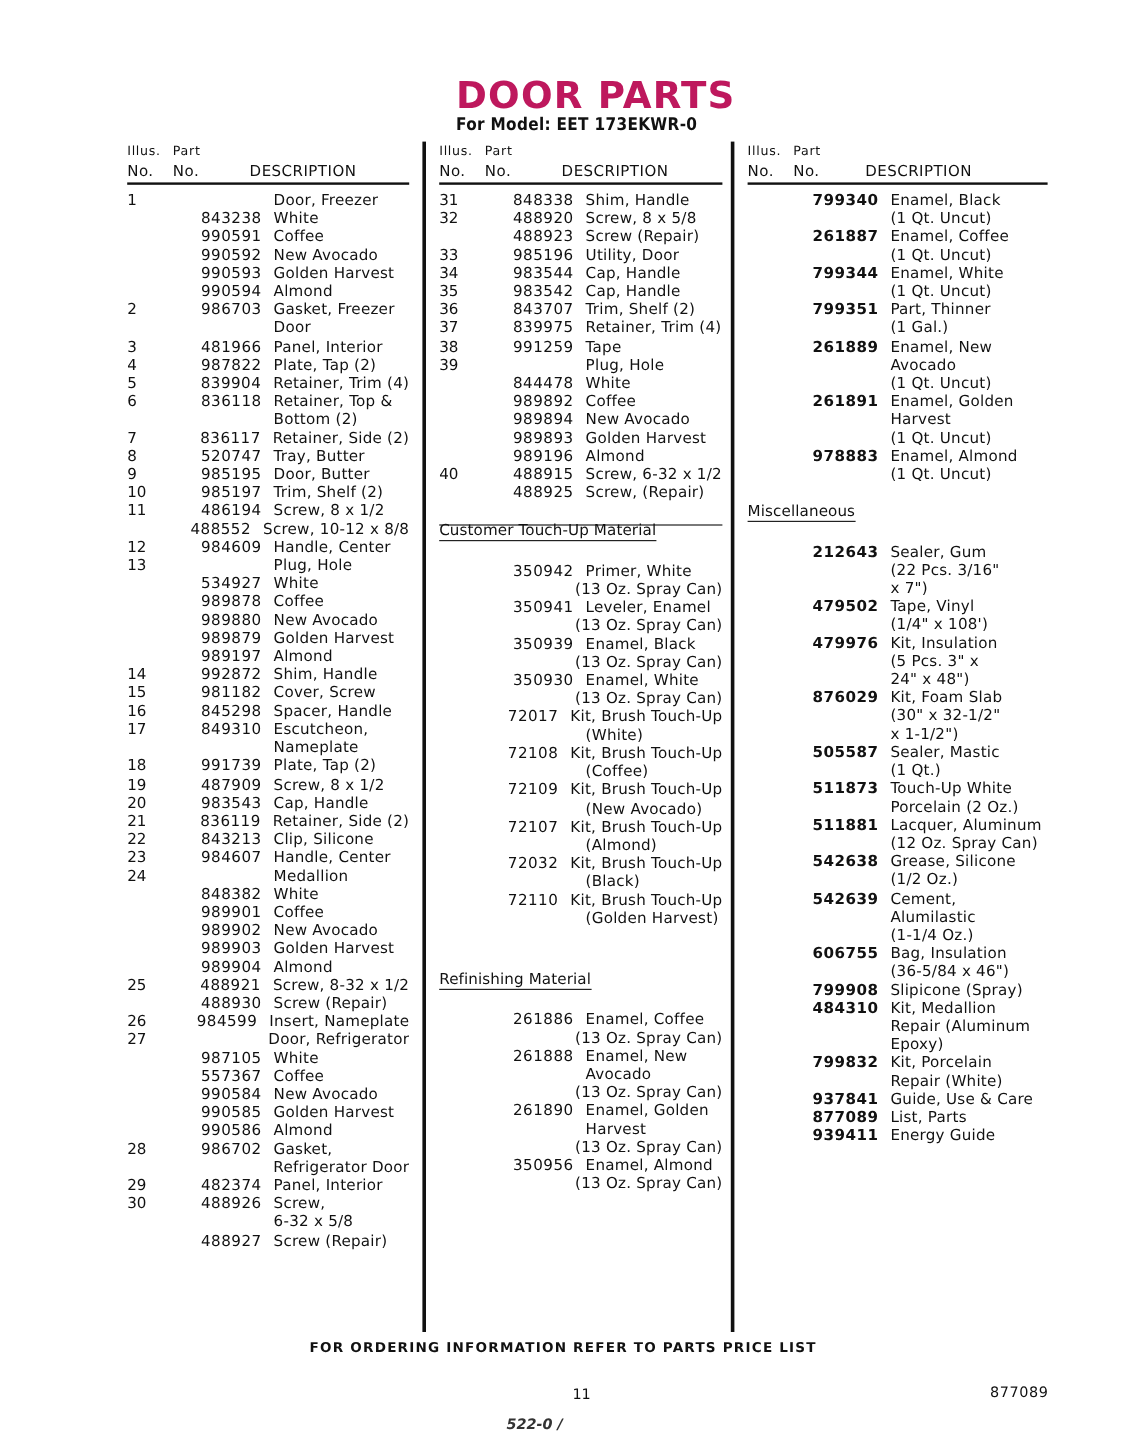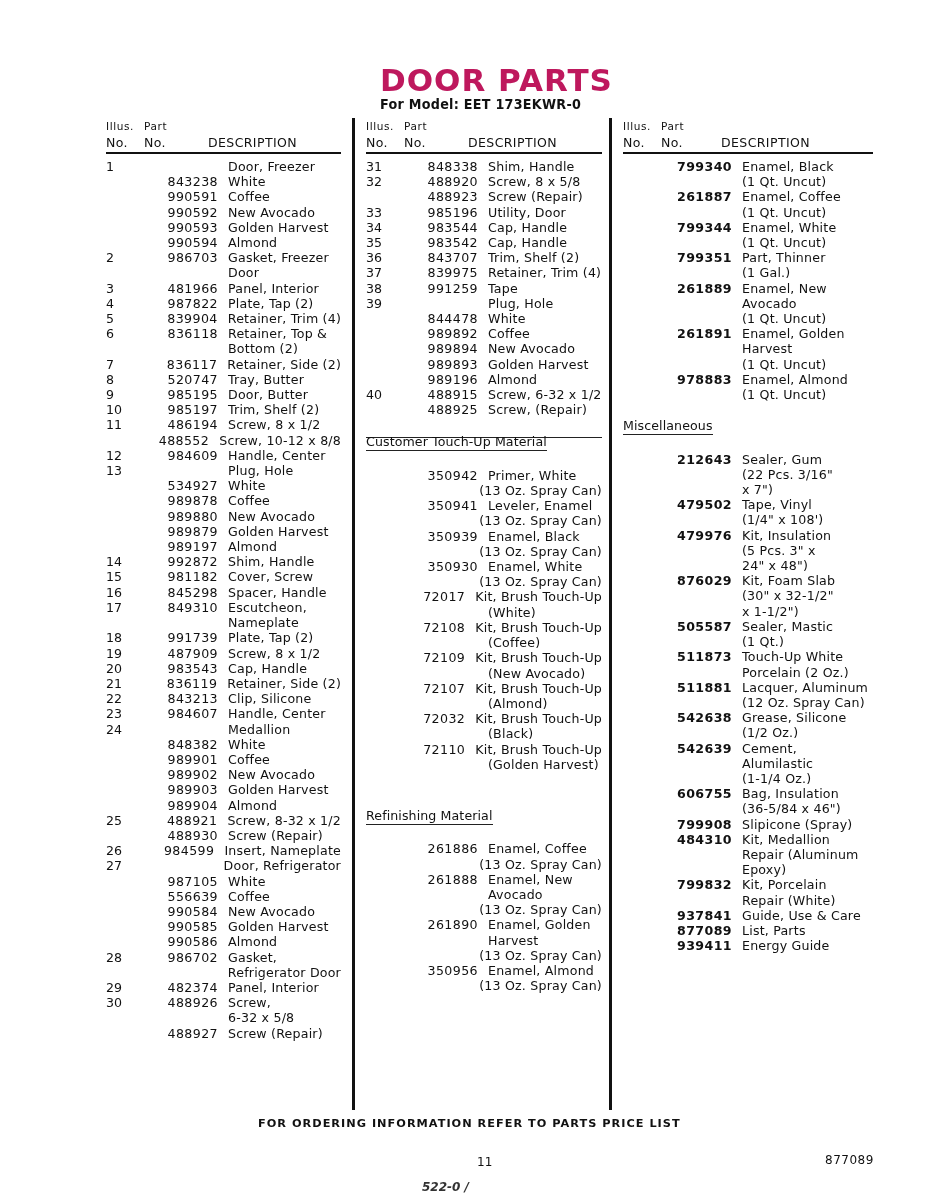--- a/index.html
+++ b/index.html
@@ -288,21 +288,21 @@
         <span class="pn"></span>
         <span class="desc">Door, Refrigerator</span>
       </div>
       <div class="row">
         <span class="ill"></span>
         <span class="pn">987105</span>
         <span class="desc">White</span>
       </div>
       <div class="row">
         <span class="ill"></span>
-        <span class="pn">556639</span>
+        <span class="pn">557367</span>
         <span class="desc">Coffee</span>
       </div>
       <div class="row">
         <span class="ill"></span>
         <span class="pn">990584</span>
         <span class="desc">New Avocado</span>
       </div>
       <div class="row">
         <span class="ill"></span>
         <span class="pn">990585</span>

